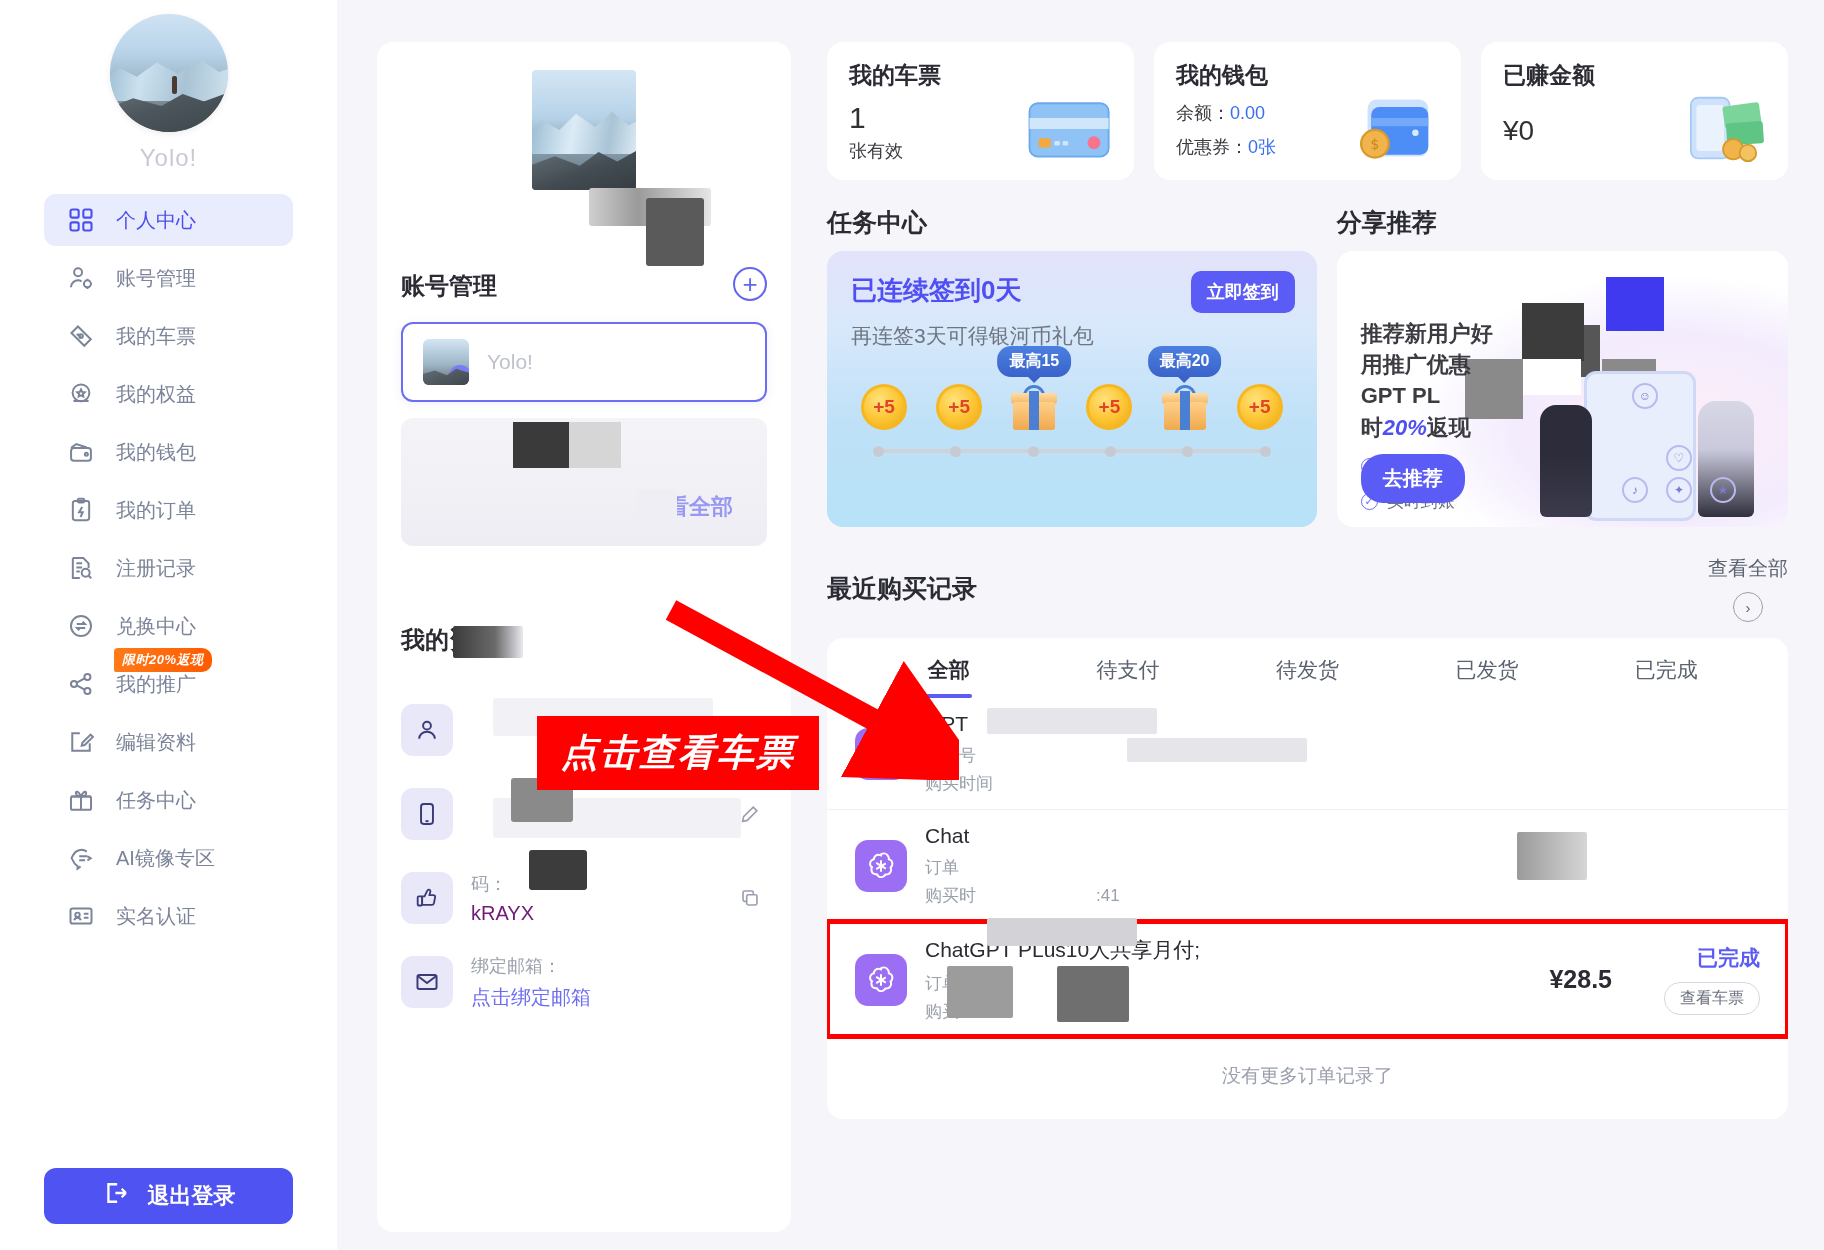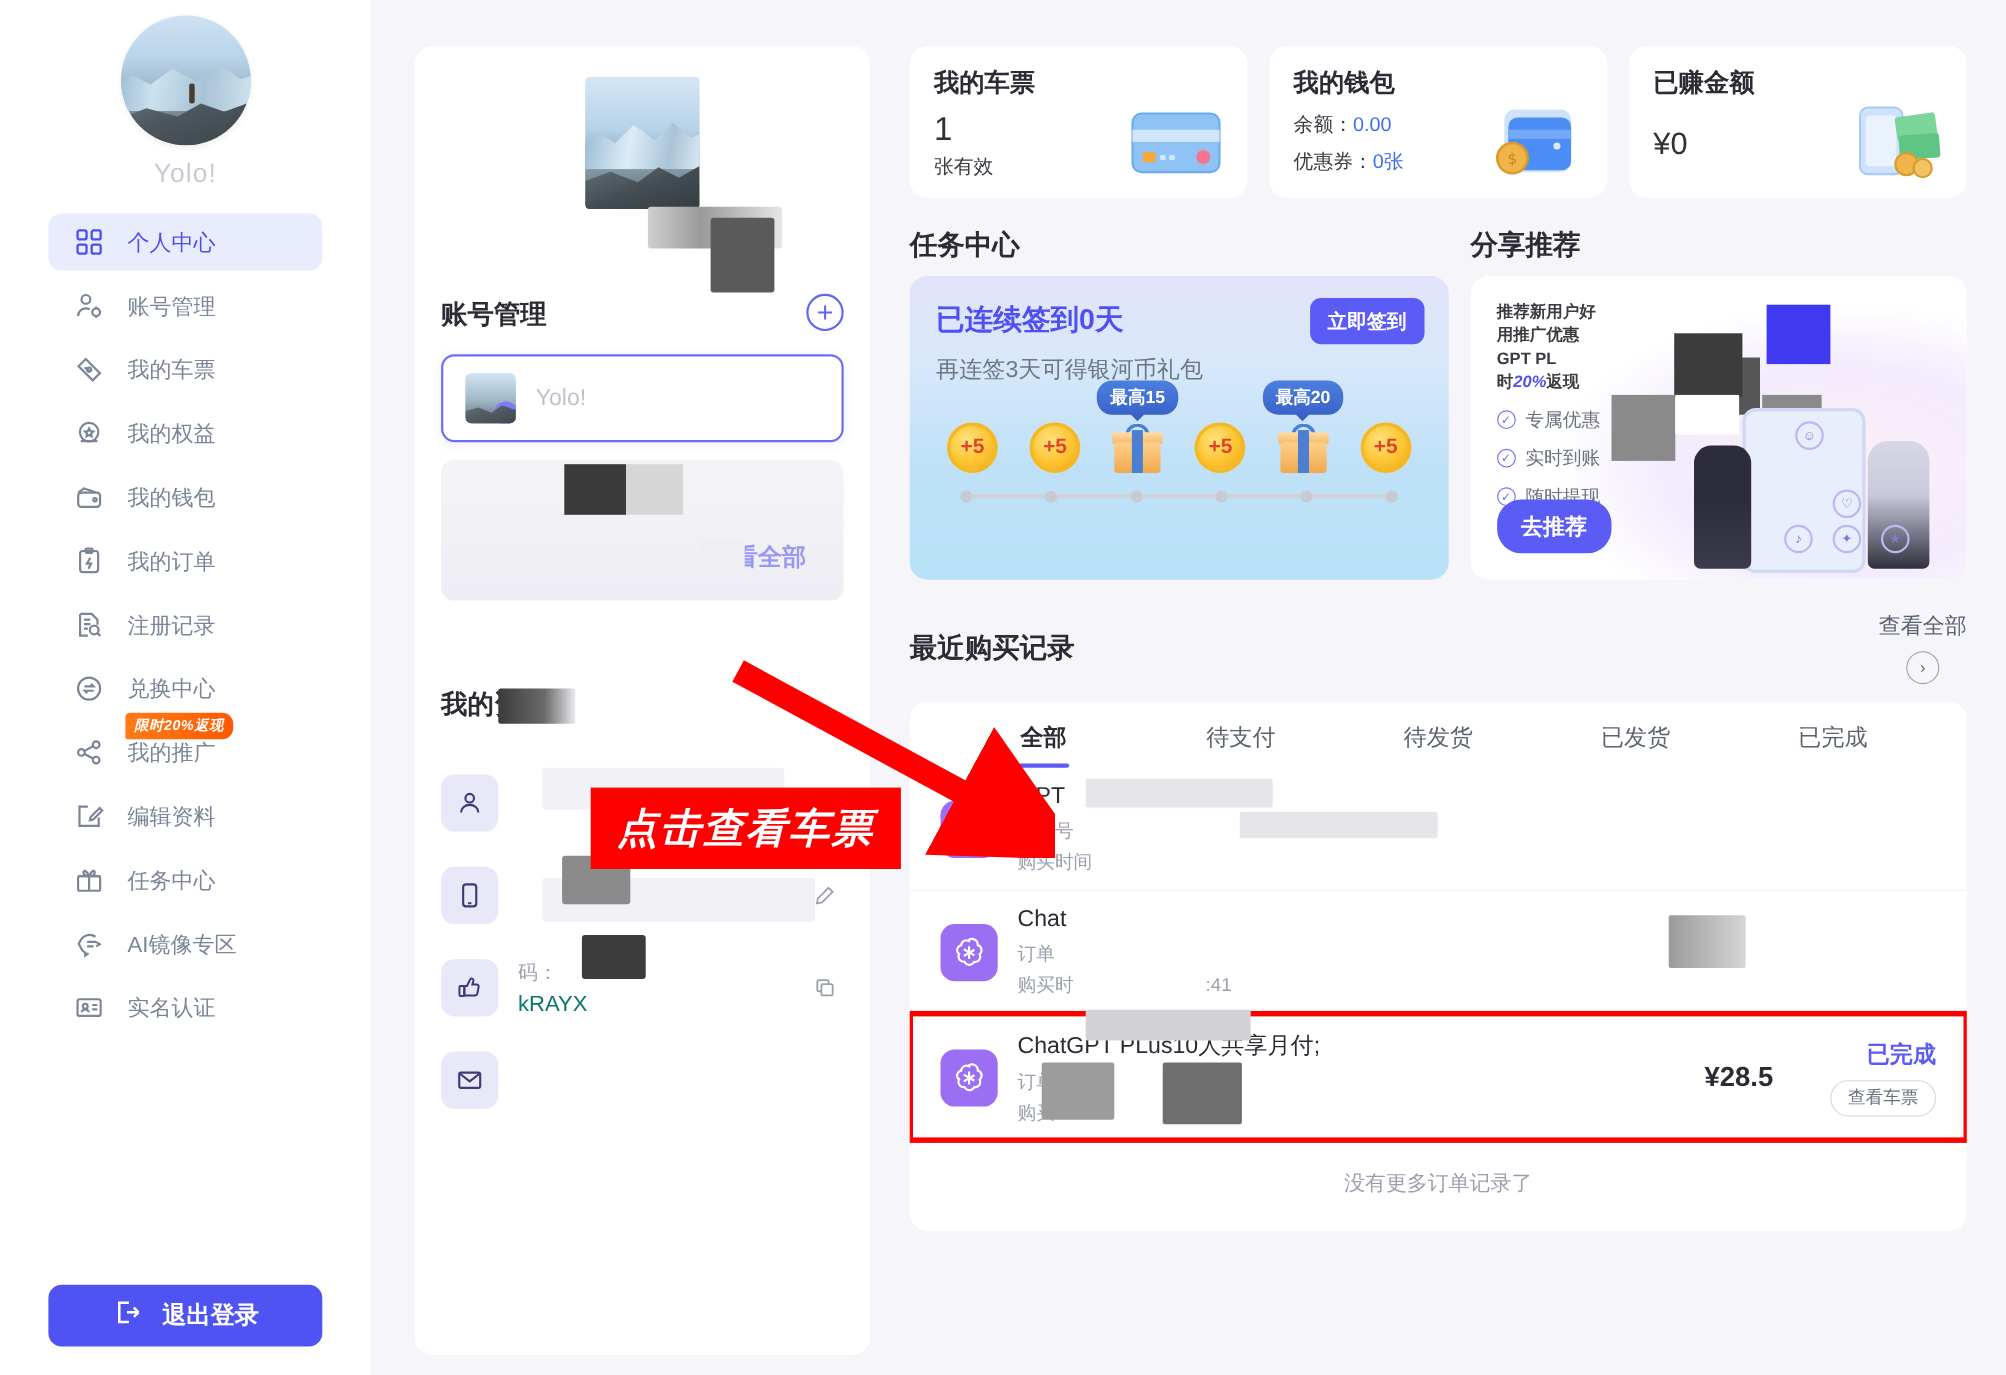--- a/index.html
+++ b/index.html
@@ -154,21 +154,21 @@
   .info-row {
     display:flex; align-items:center; gap:18px; height: 84px; position:relative;
   }
   .ir-icon {
     width:52px; height:52px; border-radius:12px; background:#e8e8f8;
     display:flex; align-items:center; justify-content:center; color:#3b3b78; flex:0 0 52px;
   }
   .ir-icon svg { width:26px; height:26px; }
   .ir-body { flex:1; min-width:0; }
   .ir-label { font-size:18px; color:#9aa0ad; }
-  .ir-value { font-size:20px; color:#0f766e; margin-top:6px; }
+  .ir-value { font-size:20px; color:#701a75; margin-top:6px; }
   .ir-value.link { color:#6d6df3; }
   .ir-edit { width:34px; height:34px; display:flex; align-items:center; justify-content:center;
     color:#9aa0ad; cursor:pointer; }
   .ir-edit svg { width:22px; height:22px; }
   .ir-copy { width:34px; height:34px; display:flex; align-items:center; justify-content:center;
     color:#9aa0ad; cursor:pointer; }
   .ir-copy svg { width:22px; height:22px; }
   .row-mask {
     position:absolute; border-radius:3px; pointer-events:none;
   }
@@ -238,21 +238,21 @@
   .track { position:relative; height:10px; margin-top:16px; }
   .track-line { position:absolute; left:26px; right:26px; top:3px; height:4px; background:#cfd3d8; border-radius:2px; }
   .dots { position:absolute; left:0; right:0; top:0; display:flex; justify-content:space-between; padding:0 22px; }
   .dot { width:11px; height:11px; border-radius:50%; background:#c7cbd1; }
   .days-row { display:flex; justify-content:space-between; margin-top:10px; padding:0 4px; }
   .day-label { width:58px; text-align:center; font-size:18px; color:#5b6270; }
 
   .refer-card {
     background:#fff; border-radius:16px; height:276px; padding:22px 24px; position:relative; overflow:hidden;
   }
-  .refer-lines { font-size:15px; font-weight:700; color:#3b3b42; line-height:1.42; position:relative; z-index:2; }
+  .refer-lines { font-size:22px; font-weight:700; color:#3b3b42; line-height:1.42; position:relative; z-index:2;margin-top:45px; }
   .refer-lines .hl { color:#4f4ff3; font-style:italic; }
   .refer-mask1 { position:absolute; left:185px; top:52px; width:62px; height:58px; background:#3c3c3c; }
   .refer-mask2 { position:absolute; left:128px; top:108px; width:58px; height:60px; background:#8a8a8a; }
   .refer-mask3 { position:absolute; left:186px; top:108px; width:58px; height:36px; background:#fff; }
   .feat { display:flex; align-items:center; gap:9px; font-size:17px; color:#6b7280; margin-top:12px; position:relative; z-index:2;}
   .feat .chk { width:17px; height:17px; border-radius:50%; border:1.6px solid #6d6df3; color:#6d6df3;
     display:flex; align-items:center; justify-content:center; font-size:11px; }
   .refer-btn {
     position:absolute; left:24px; bottom:24px; background:#5b5bf5; color:#fff;
     font-size:20px; font-weight:700; padding:11px 22px; border-radius:22px; border:none; cursor:pointer; z-index:3;
@@ -585,20 +585,24 @@
             <div class="row-mask rm-d"></div>
           </div>
 
           <div class="info-row">
             <div class="ir-icon">
                 <svg viewBox="0 0 24 24" fill="none" stroke="currentColor" stroke-width="1.8">
                   <rect x="3.2" y="5.6" width="17.6" height="12.8" rx="1.6"></rect>
                   <path d="m3.8 6.6 8.2 6.4 8.2-6.4"></path>
                 </svg>
               </div>
+            <div class="ir-body">
+              <div class="ir-label">绑定邮箱：</div>
+              <div class="ir-value link">点击绑定邮箱</div>
+            </div>
           </div>
 
         </div>
       </div>
     </section>
 
     <section class="col-right">
 
       <div class="stats-row">
 

